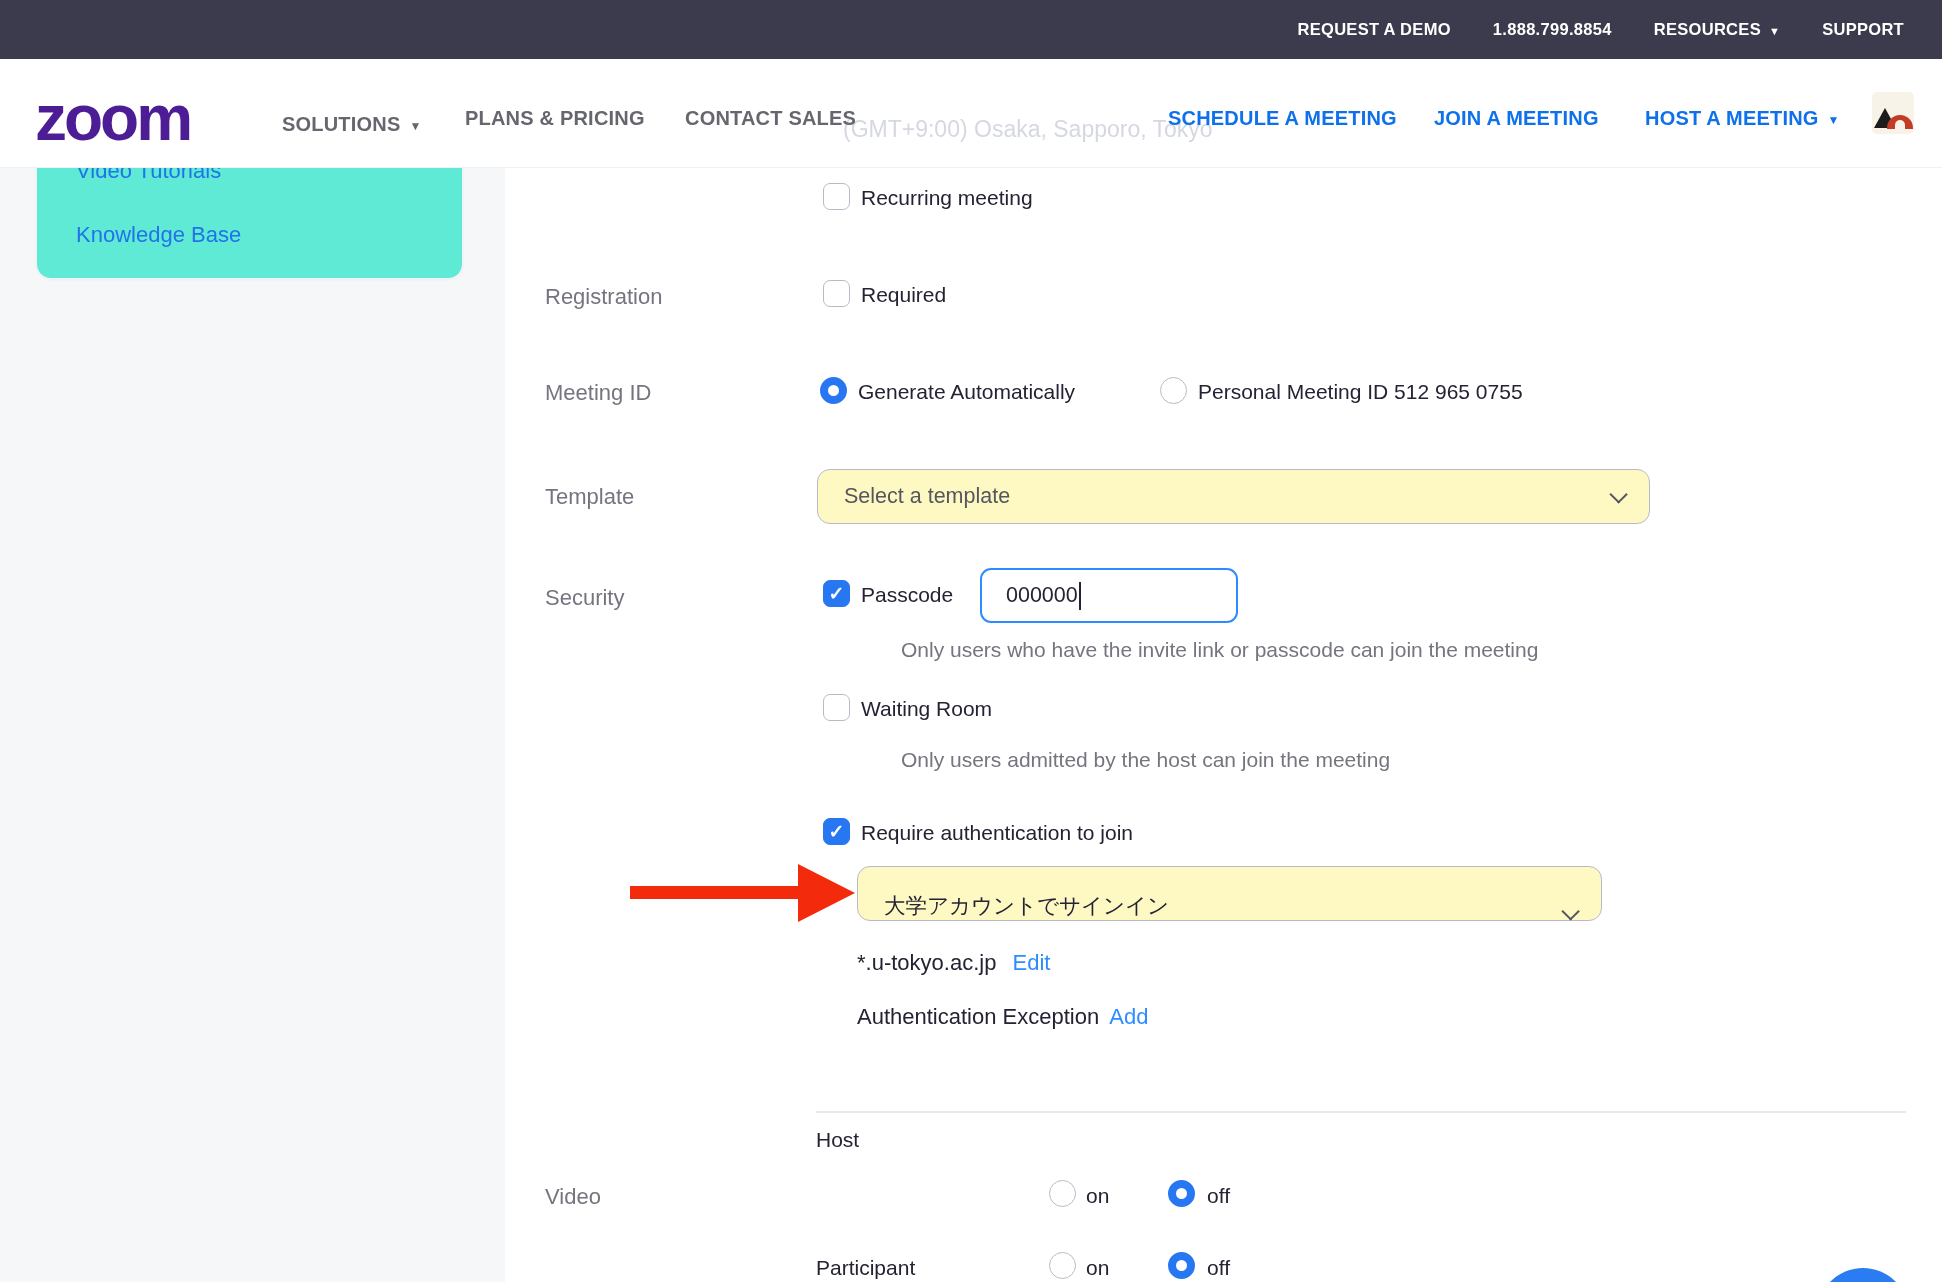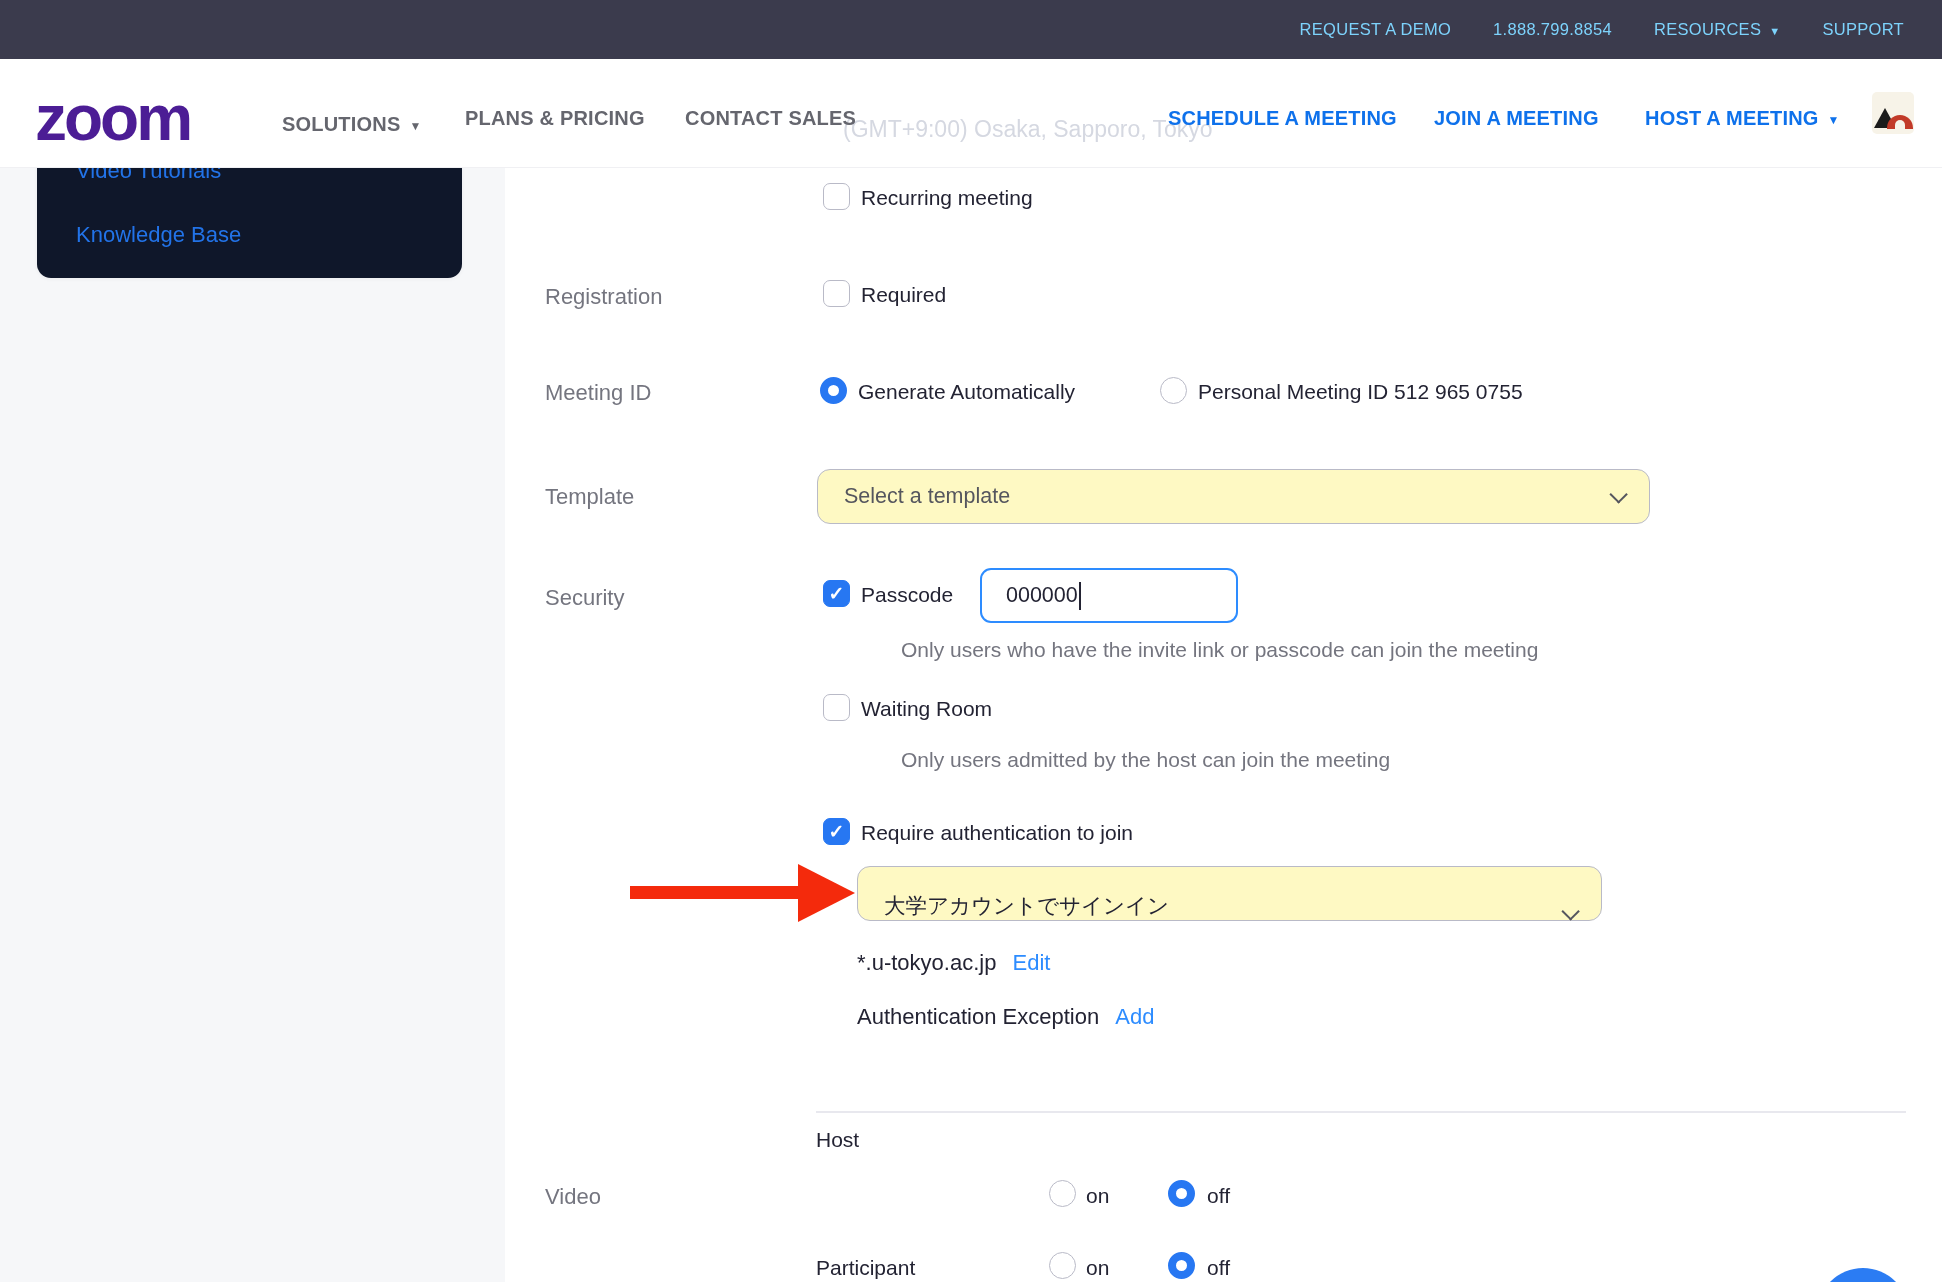--- a/index.html
+++ b/index.html
@@ -3,21 +3,21 @@
 <meta charset="utf-8">
 <style>
   * { margin:0; padding:0; box-sizing:border-box; }
   html,body { width:1942px; height:1282px; overflow:hidden; background:#fff;
               font-family:"Liberation Sans", sans-serif; position:relative; }
 
   
   .topbar { position:absolute; top:0; left:0; width:1942px; height:59px; background:#3b3b4d;
             display:flex; align-items:center; justify-content:flex-end; gap:42px;
             padding-right:38px; z-index:7; }
-  .topbar .tb-item { color:#7dd3fc; font-size:16.5px; font-weight:400; letter-spacing:.3px;
+  .topbar .tb-item { color:#ffffff; font-size:16.5px; font-weight:700; letter-spacing:.3px;
                      cursor:pointer; display:flex; align-items:center; gap:8px; }
   .tb-caret { font-size:11px; position:relative; top:1px; }
 
   
   .header { position:absolute; top:59px; left:0; width:1942px; height:109px; background:#ffffff;
             border-bottom:1px solid #f0f0f3; z-index:5; }
   .ghost-tz { position:absolute; left:843px; top:116px; font-size:23px; color:#d5d8e1;
               z-index:6; white-space:nowrap; }
   .logo { position:absolute; left:35px; top:118px; transform:translateY(-50%); z-index:6;
           font-size:64px; font-weight:800; color:#4c1d95; letter-spacing:-3px; line-height:1; }
@@ -33,21 +33,21 @@
             border-bottom:20px solid #1c1c1c; }
   .avatar .mtn-red { position:absolute; right:1px; bottom:5px; width:26px; height:14px;
             background:#c23a28; border-radius:13px 13px 0 0; }
   .avatar .mtn-red-in { position:absolute; right:9px; bottom:5px; width:10px; height:9px;
             background:#f7f3e8; border-radius:5px 5px 0 0; }
 
   
   .gray-panel { position:absolute; top:59px; left:0; width:505px; height:1223px;
                 background:#f6f7f9; z-index:0; }
   .sidebar-card { position:absolute; top:80px; left:37px; width:425px; height:198px;
-                  background:#0f172a; border-radius:14px; z-index:1;
+                  background:#5eead4; border-radius:14px; z-index:1;
                   box-shadow:0 1px 4px rgba(30,30,60,.05); }
   .side-link { position:absolute; left:39px; font-size:22px; font-weight:400;
                color:#2273e8; cursor:pointer; white-space:nowrap; }
   .side-link.l1 { top:78px; }
   .side-link.l2 { top:142px; }
 
   
   .flabel { position:absolute; font-size:22px; color:#74757f; z-index:1; white-space:nowrap; }
   .fdark  { position:absolute; font-size:21px; color:#232333; z-index:1; white-space:nowrap; }
   .fhelp  { position:absolute; font-size:21px; color:#74757f; z-index:1; white-space:nowrap;margin-left:44px; }
@@ -142,21 +142,21 @@
   <span class="sel-text">大学アカウントでサインイン</span>
   <span class="chev"></span>
 </div>
 
 <div class="fdark" style="left:857px; top:950px; font-size:22px;">
   <span>*.u-tokyo.ac.jp</span>
   <span class="link-blue" style="margin-left:10px;">Edit</span>
 </div>
 <div class="fdark" style="left:857px; top:1004px; font-size:22px;">
   <span>Authentication Exception</span>
-  <span class="link-blue" style="margin-left:10px;">Add</span>
+  <span class="link-blue" style="margin-left:4px;">Add</span>
 </div>
 
 <div class="divider"></div>
 
 <div class="flabel" style="left:545px; top:1184px;">Video</div>
 <div class="fdark" style="left:816px; top:1128px;">Host</div>
 <span class="radio" style="left:1049px; top:1180px;"></span>
 <div class="fdark" style="left:1086px; top:1184px;">on</div>
 <span class="radio selected" style="left:1168px; top:1180px;"></span>
 <div class="fdark" style="left:1207px; top:1184px;">off</div>

